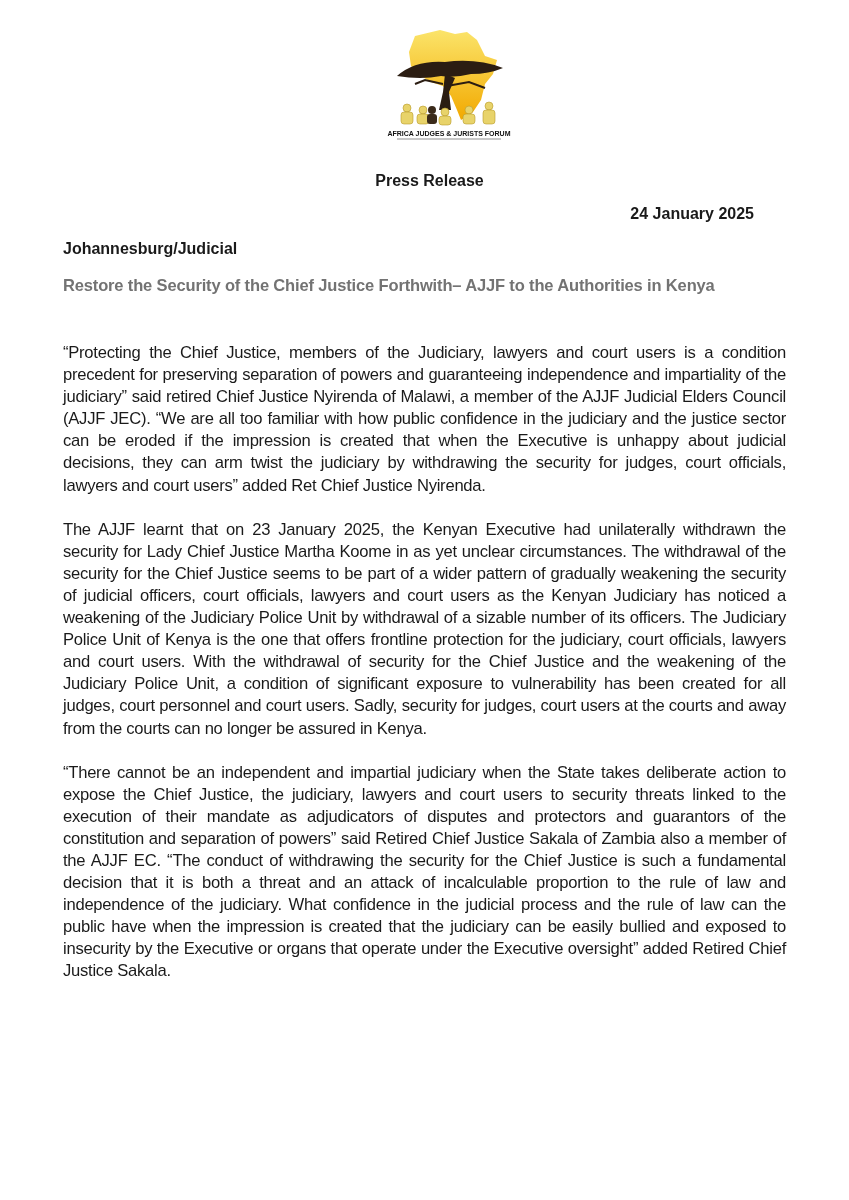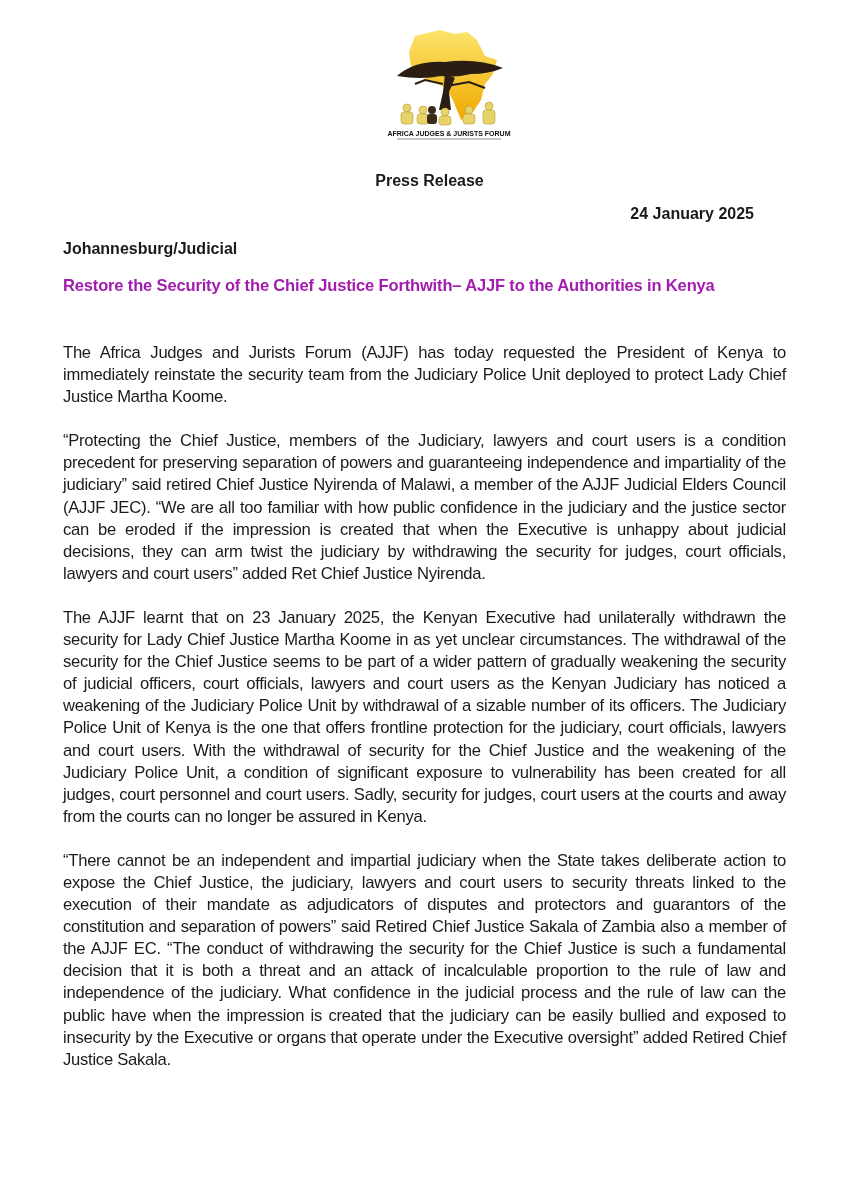--- a/index.html
+++ b/index.html
@@ -42,21 +42,21 @@
       font-weight: bold;
       font-size: 16px;
     }
     .title {
       position: absolute;
       left: 63px;
       top: 276px;
       width: 740px;
       font-weight: bold;
       font-size: 16.5px;
-      color: #a21caf;
+      color: #737373;
       letter-spacing: -0.15px;
       white-space: nowrap;
     }
     .body {
       position: absolute;
       left: 63px;
       top: 342px;
       width: 723px;
       font-size: 16.6px;
       line-height: 22.1px;
@@ -104,17 +104,16 @@
     <line x1="12" y1="113" x2="116" y2="113" stroke="#444" stroke-width="0.6"></line>
   </svg>
 </div>
 
 <div class="press-release">Press Release</div>
 <div class="date">24 January 2025</div>
 <div class="location">Johannesburg/Judicial</div>
 <div class="title">Restore the Security of the Chief Justice Forthwith– AJJF to the Authorities in Kenya</div>
 
 <div class="body">
-  <p lang="en">The Africa Judges and Jurists Forum (AJJF) has today requested the President of Kenya to immediately reinstate the security team from the Judiciary Police Unit deployed to protect Lady Chief Justice Martha Koome.</p>
   <p lang="en">“Protecting the Chief Justice, members of the Judiciary, lawyers and court users is a condition precedent for preserving separation of powers and guaranteeing independence and impartiality of the judiciary” said retired Chief Justice Nyirenda of Malawi, a member of the AJJF Judicial Elders Council (AJJF JEC). “We are all too familiar with how public confidence in the judiciary and the justice sector can be eroded if the impression is created that when the Executive is unhappy about judicial decisions, they can arm twist the judiciary by withdrawing the security for judges, court officials, lawyers and court users” added Ret Chief Justice Nyirenda.</p>
   <p lang="en">The AJJF learnt that on 23 January 2025, the Kenyan Executive had unilaterally withdrawn the security for Lady Chief Justice Martha Koome in as yet unclear circumstances. The withdrawal of the security for the Chief Justice seems to be part of a wider pattern of gradually weakening the security of judicial officers, court officials, lawyers and court users as the Kenyan Judiciary has noticed a weakening of the Judiciary Police Unit by withdrawal of a sizable number of its officers. The Judiciary Police Unit of Kenya is the one that offers frontline protection for the judiciary, court officials, lawyers and court users. With the withdrawal of security for the Chief Justice and the weakening of the Judiciary Police Unit, a condition of significant exposure to vulnerability has been created for all judges, court personnel and court users. Sadly, security for judges, court users at the courts and away from the courts can no longer be assured in Kenya.</p>
   <p lang="en">“There cannot be an independent and impartial judiciary when the State takes deliberate action to expose the Chief Justice, the judiciary, lawyers and court users to security threats linked to the execution of their mandate as adjudicators of disputes and protectors and guarantors of the constitution and separation of powers” said Retired Chief Justice Sakala of Zambia also a member of the AJJF EC. “The conduct of withdrawing the security for the Chief Justice is such a fundamental decision that it is both a threat and an attack of incalculable proportion to the rule of law and independence of the judiciary. What confidence in the judicial process and the rule of law can the public have when the impression is created that the judiciary can be easily bullied and exposed to insecurity by the Executive or organs that operate under the Executive oversight” added Retired Chief Justice Sakala.</p>
 </div>
 
 </body></html>

